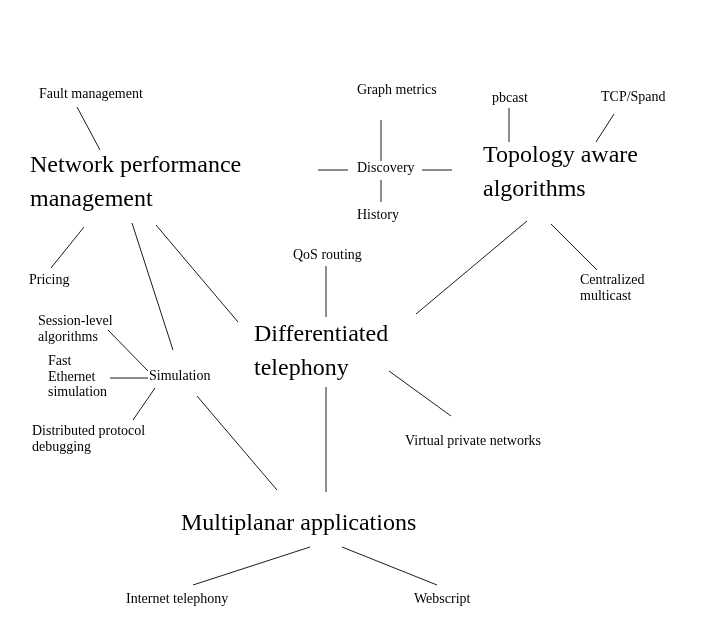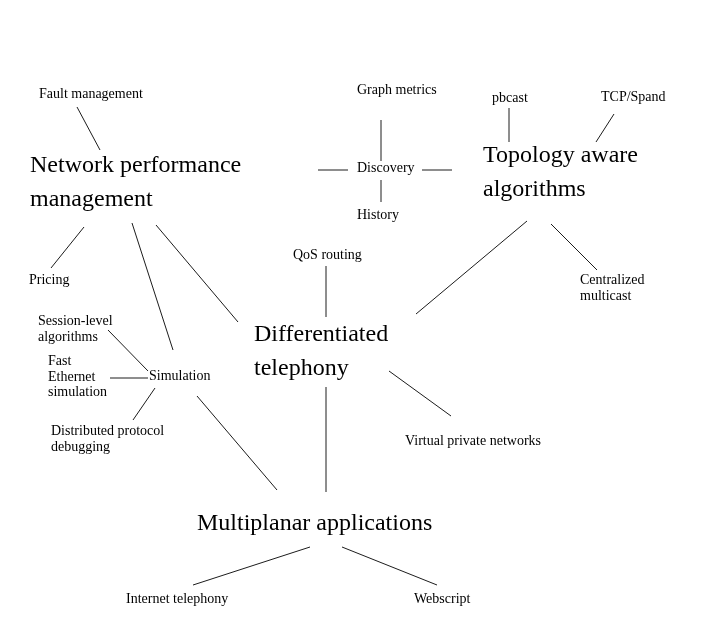--- a/index.html
+++ b/index.html
@@ -79,27 +79,27 @@
   <div class="node small" style="left:29px;  top:272px;">Pricing</div>
   <div class="node small" style="left:293px; top:247px;">QoS routing</div>
   <div class="node small" style="left:580px; top:272px;">Centralized
 multicast</div>
   <div class="node small" style="left:38px;  top:313px;">Session-level
 algorithms</div>
   <div class="node small" style="left:48px;  top:353px;">Fast
 Ethernet
 simulation</div>
   <div class="node small" style="left:149px; top:368px;">Simulation</div>
-  <div class="node small" style="left:51px;  top:423px;">Distributed protocol
+  <div class="node small" style="left:32px;  top:423px;">Distributed protocol
 debugging</div>
   <div class="node small" style="left:405px; top:433px;">Virtual private networks</div>
   <div class="node small" style="left:126px; top:591px;">Internet telephony</div>
   <div class="node small" style="left:414px; top:591px;">Webscript</div>
 
   <div class="node large" style="left:30px;  top:147px;">Network performance
 management</div>
   <div class="node large" style="left:452px; top:137px;margin-left:31px;">Topology aware
 algorithms</div>
   <div class="node large" style="left:254px; top:316px;">Differentiated
 telephony</div>
-  <div class="node large" style="left:181px; top:505px;margin-left:16px;">Multiplanar applications</div>
+  <div class="node large" style="left:181px; top:505px;">Multiplanar applications</div>
 
 </div>
 
 </body></html>

